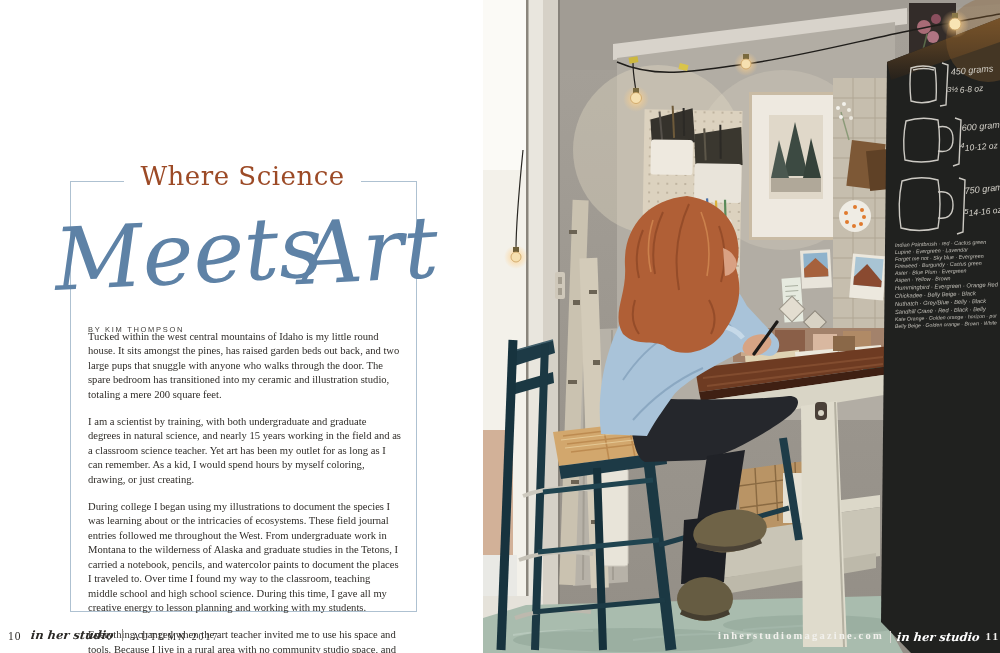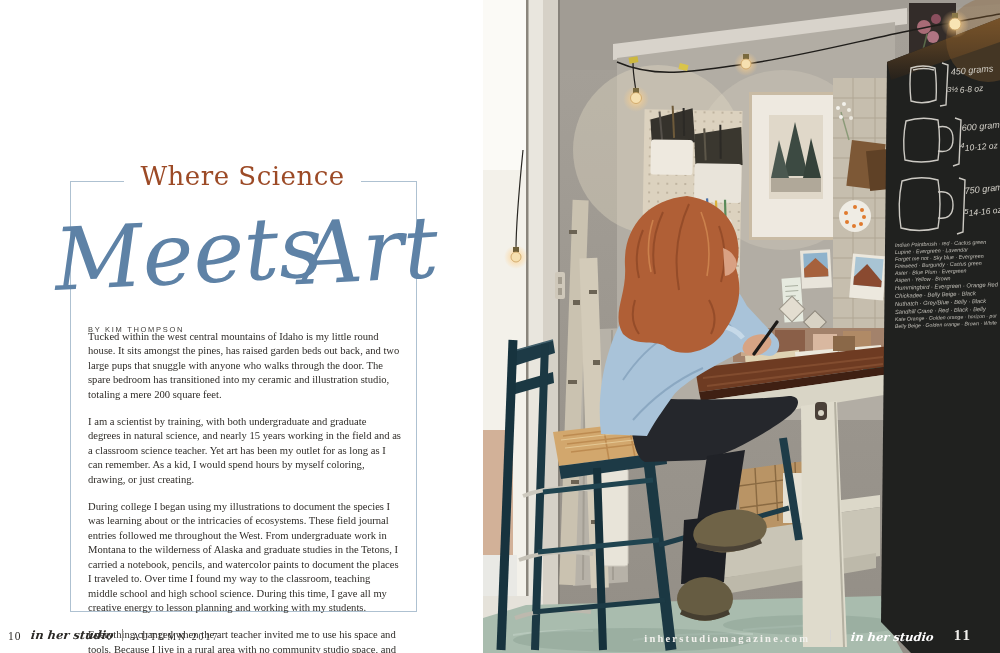--- a/index.html
+++ b/index.html
@@ -16,25 +16,25 @@
   .byline{position:absolute;left:88px;top:325px;font-family:"Liberation Sans",sans-serif;font-size:7.5px;letter-spacing:1.7px;color:#3d3a36;}
   .bodycopy{position:absolute;left:88px;top:330px;width:319px;color:#2f2c28;}
   .bodycopy p{margin:0 6px 13px 0;font-size:10.6px;line-height:14.4px;text-align:left;}
   .footer-left{position:absolute;left:8px;bottom:11px;display:flex;align-items:flex-end;gap:9px;color:#2b2926;}
   .footer-left .pagenum{font-size:11.5px;letter-spacing:1px;}
   .logo-script{font-family:"DejaVu Serif",serif;font-style:italic;font-weight:bold;font-size:11.5px;transform:skewX(-6deg);display:inline-block;}
   .footer-div{width:1px;height:12px;background:#8f8c88;align-self:center;}
   .footer-left .issue{font-size:9.5px;letter-spacing:2.2px;}
 
   
-  .footer-right{position:absolute;right:28px;bottom:9px;display:flex;align-items:flex-end;gap:20px;color:#f2f1ed;z-index:5;}
+  .footer-right{position:absolute;right:0;bottom:9px;display:flex;align-items:flex-start;gap:6px;color:#f2f1ed;z-index:5;}
   .footer-right .site{font-size:10.5px;letter-spacing:2.2px;font-weight:bold;}
   .footer-right .footer-div{background:#d8d6d2;}
   .footer-right .logo-script{color:#ffffff;}
-  .footer-right .pagenum{font-size:15px;letter-spacing:2px;font-weight:bold;}
+  .footer-right .pagenum{font-size:11px;letter-spacing:2px;font-weight:bold;}
 
   .photo-svg{display:block;}
   .chalk-hand{font-family:"Liberation Sans",sans-serif;font-style:italic;fill:#d5d2ca;}
 </style>
 </head>
 <body>
 
 <div class="spread">
 
   <div class="page-left">

